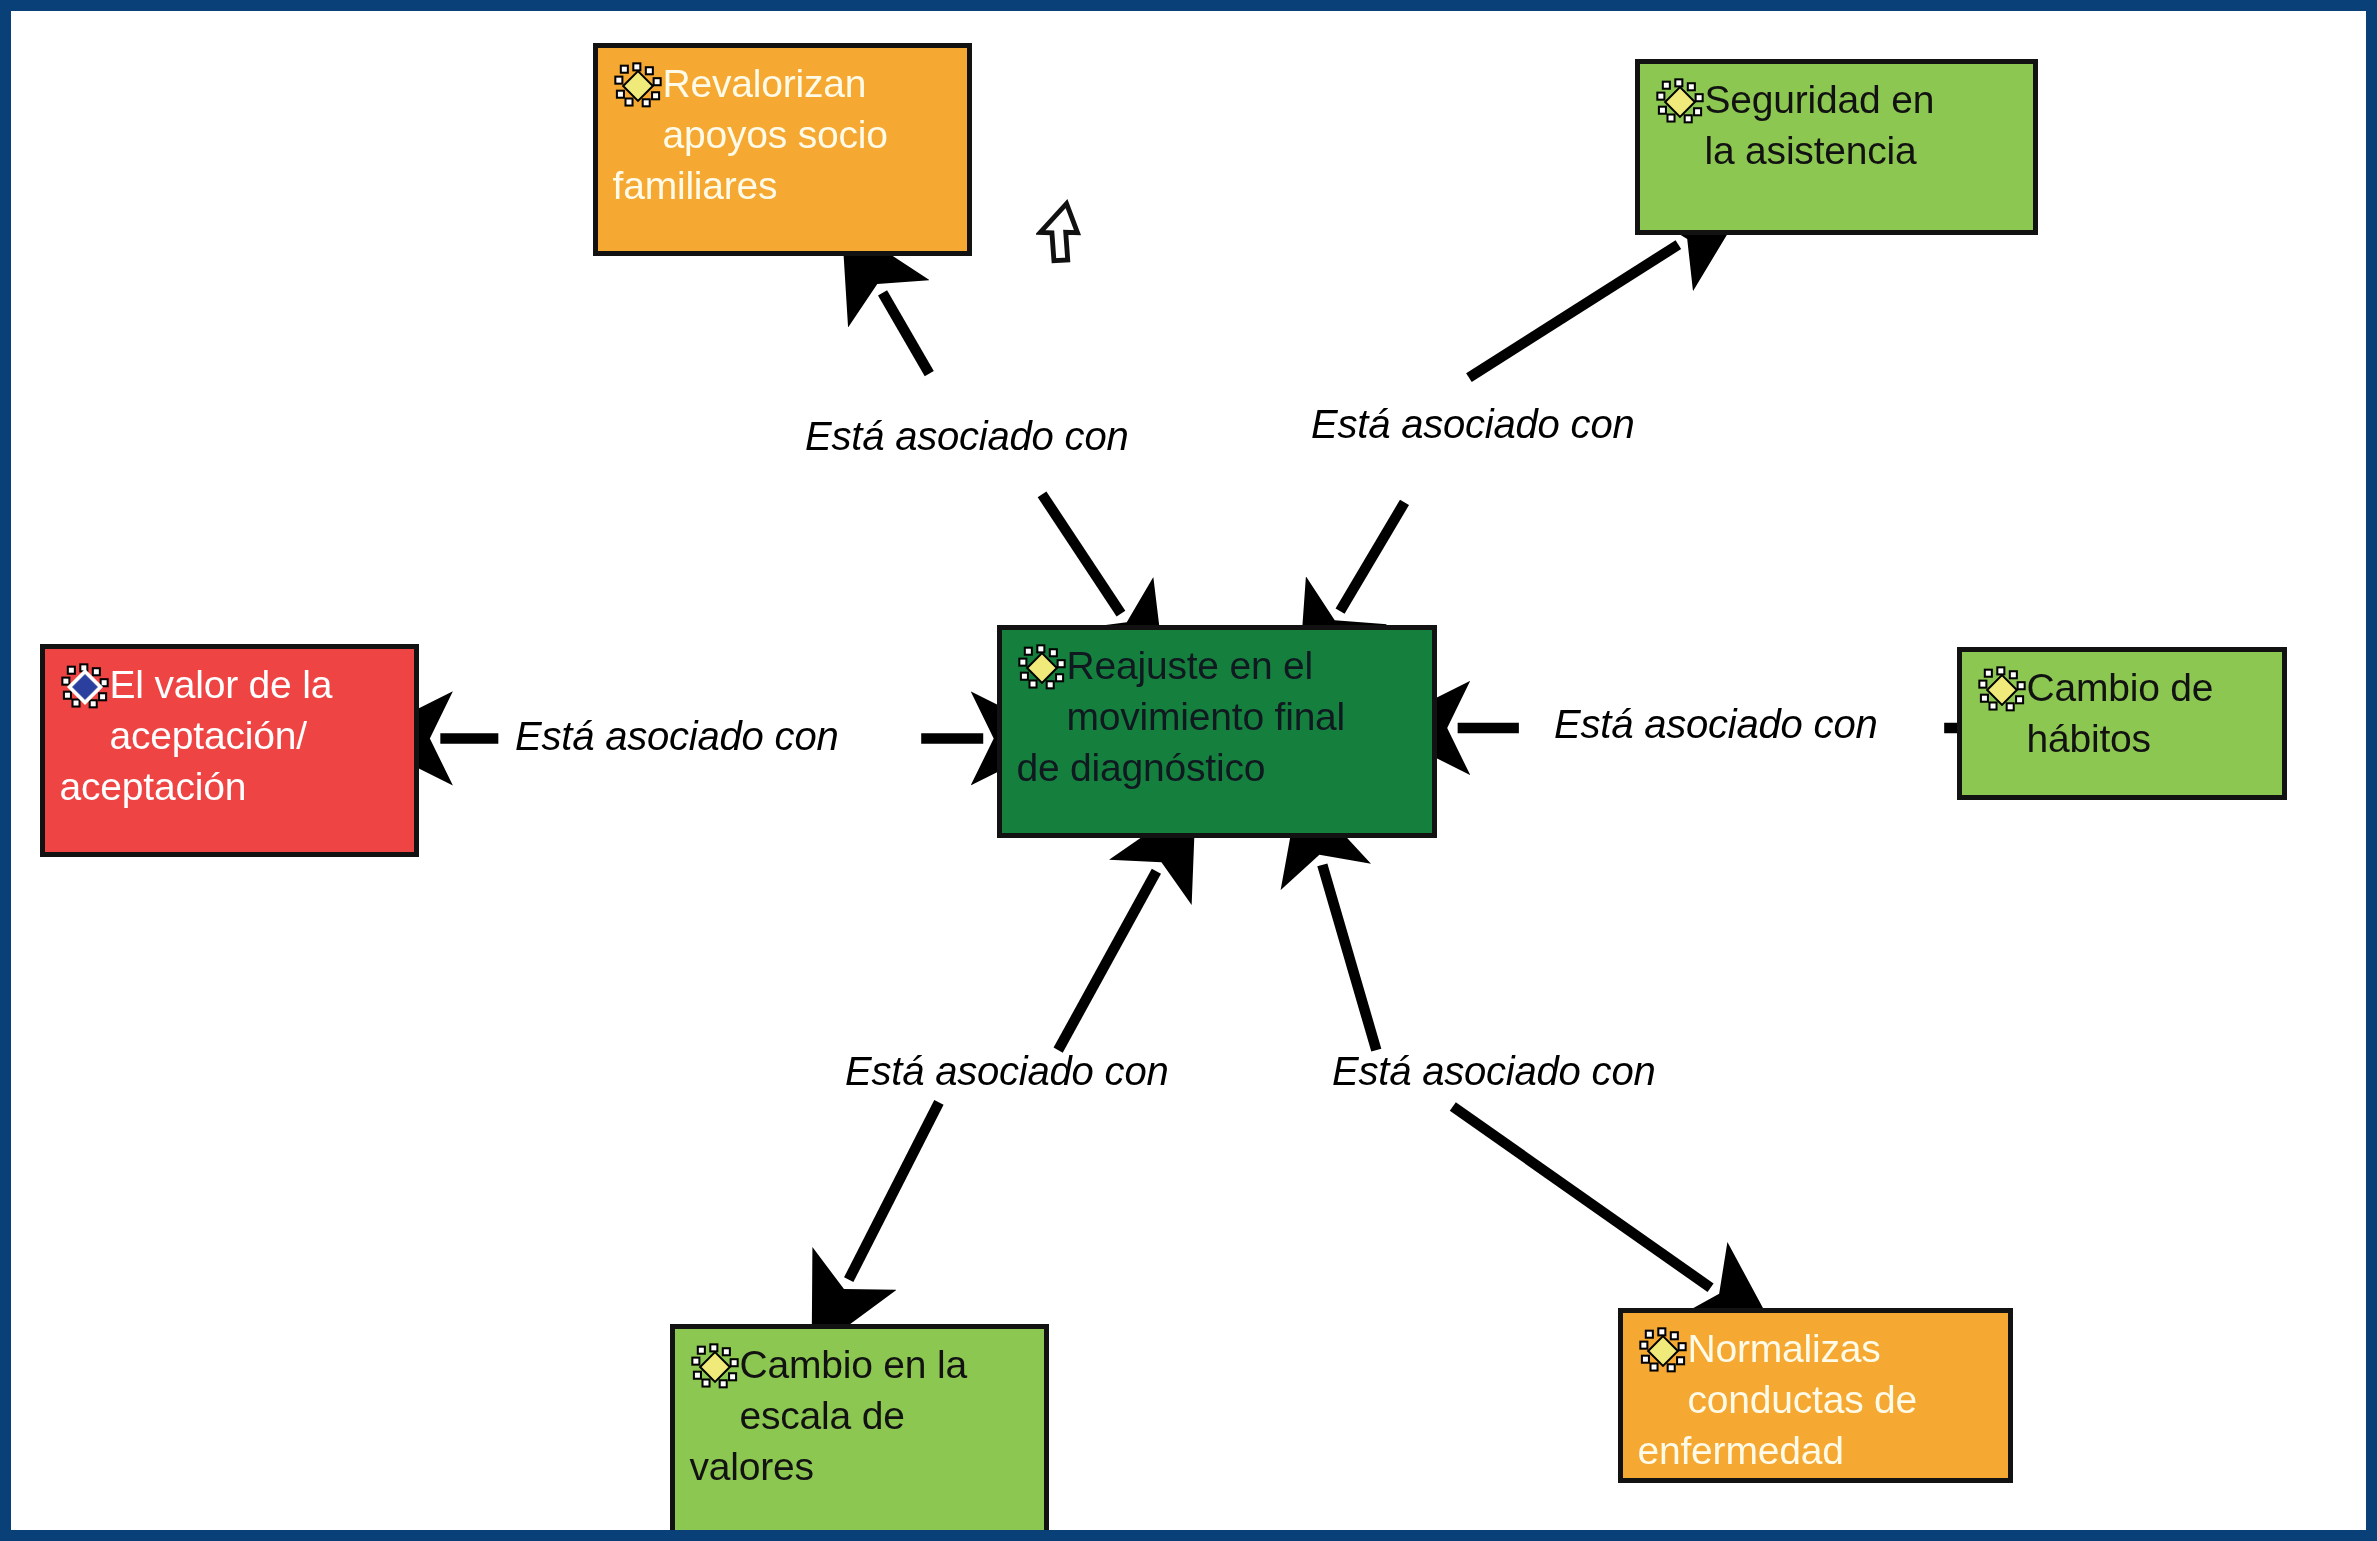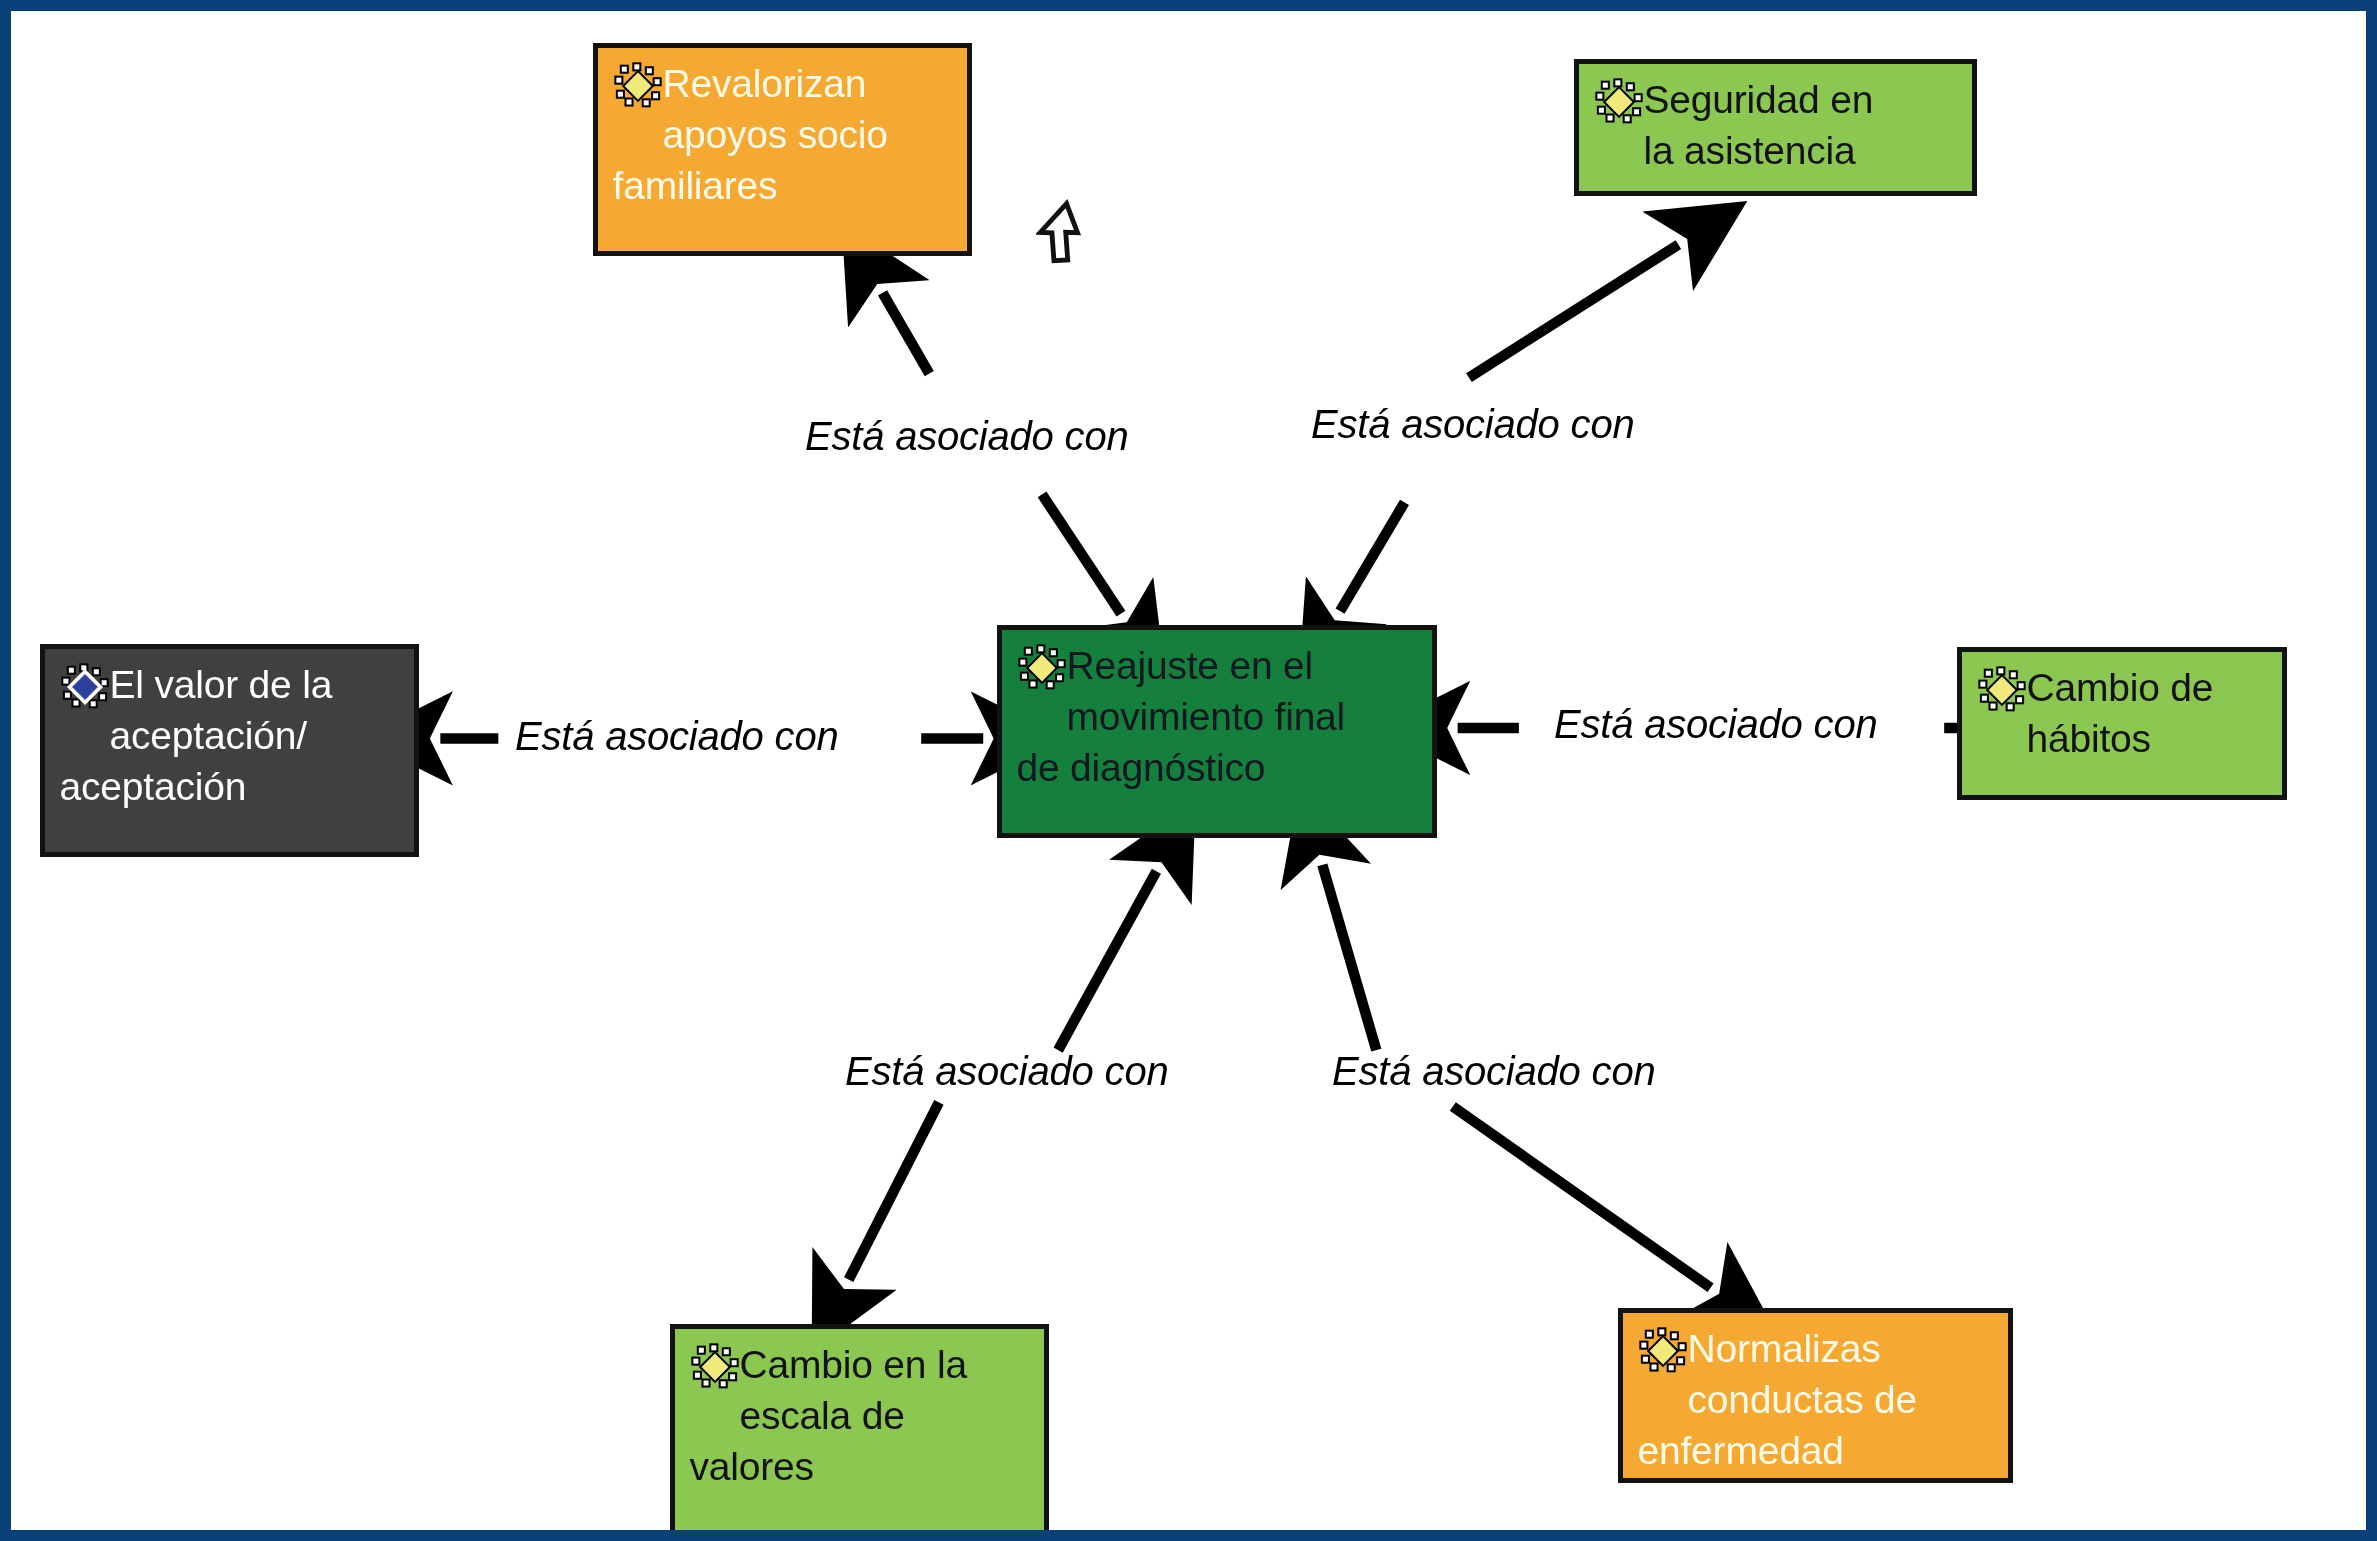--- a/index.html
+++ b/index.html
@@ -49,21 +49,21 @@
     height: 50px;
     margin: 1.6px 0 0 0;
     shape-outside: margin-box;
   }
   .node .node-label {
     display: block;
   }
 
   .node--orange { background: #f5a932; color: #fffbe8; }
   .node--green  { background: #8cc751; color: #121212; }
-  .node--purple { background: #404040; color: #ffffff; }
+  .node--purple { background: #ef4444; color: #ffffff; }
   .node--teal   { background: #15803d; color: #101820; }
 
   
   .edge-label {
     position: absolute;
     font-size: 40px;
     color: #000000;
     white-space: nowrap;
     background: transparent;
     letter-spacing: -0.2px;
@@ -133,21 +133,21 @@
         <rect x="16" y="48" width="9" height="9"></rect>
         <rect x="38" y="49" width="9" height="9"></rect>
       </g>
       <path d="M32 13 L51 32 L32 51 L13 32 Z" fill="#f0ea7a" stroke="#000000" stroke-width="2.6"></path>
     </svg>
     <span class="node-label">Revalorizan</span>
     <span class="node-label">apoyos socio</span>
     <span class="node-label">familiares</span>
   </div>
 
-  <div class="node node--green" style="left:1563px; top:48px; width:403px; height:137px;">
+  <div class="node node--green" style="left:1624px; top:48px; width:403px; height:176px;">
     <svg class="node-icon" viewBox="0 0 64 64">
       <g fill="#ffffff" stroke="#000000" stroke-width="2.6">
         <rect x="10" y="6" width="9" height="9"></rect>
         <rect x="26" y="3" width="9" height="9"></rect>
         <rect x="42" y="8" width="9" height="9"></rect>
         <rect x="3" y="20" width="9" height="9"></rect>
         <rect x="52" y="22" width="9" height="9"></rect>
         <rect x="5" y="38" width="9" height="9"></rect>
         <rect x="50" y="40" width="9" height="9"></rect>
         <rect x="16" y="48" width="9" height="9"></rect>

